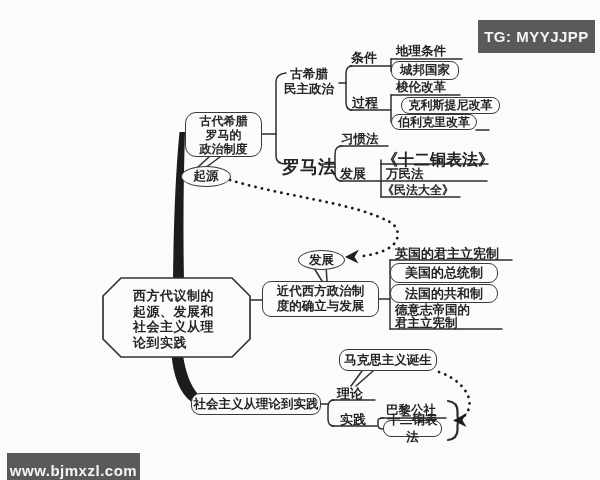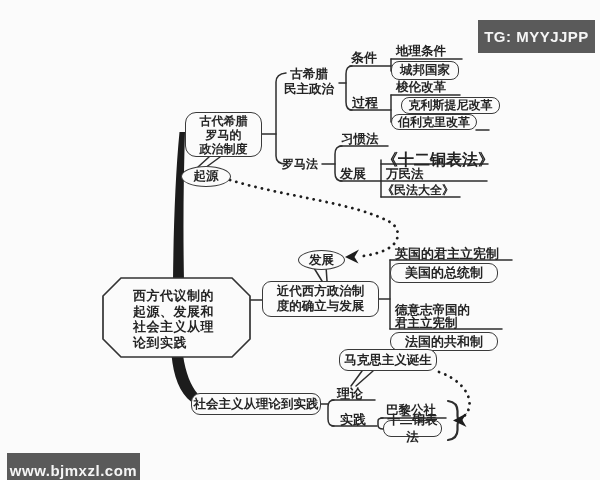--- a/index.html
+++ b/index.html
@@ -140,39 +140,39 @@
   </div>
   <div class="t" style="left:352px;top:96px;font-size:13px;">过程</div>
   <div class="t" style="left:396px;top:81px;font-size:12.5px;">梭伦改革</div>
   <div class="box" style="left:401px;top:97px;width:99px;height:17px;font-size:12px;border-radius:8px;">
     <span>克利斯提尼改革</span>
   </div>
   <div class="box" style="left:391px;top:114px;width:86px;height:16px;font-size:12px;border-radius:8px;">
     <span>伯利克里改革</span>
   </div>
 
-  <div class="t" style="left:282px;top:158px;font-size:12px;">罗马法</div>
+  <div class="t" style="left:282px;top:158px;font-size:18px;">罗马法</div>
   <div class="t" style="left:341px;top:133px;font-size:12.5px;">习惯法</div>
   <div class="t" style="left:340px;top:167px;font-size:13px;">发展</div>
   <div class="t" style="left:382px;top:152px;font-size:16px;">《十二铜表法》</div>
   <div class="t" style="left:386px;top:168px;font-size:12.5px;">万民法</div>
   <div class="t" style="left:382px;top:184px;font-size:12px;">《民法大全》</div>
 
   <div class="ellipse" style="left:298px;top:250px;width:47px;height:20px;font-size:12.5px;">
     <span>发展</span>
   </div>
   <div class="box multiline" style="left:262px;top:281px;width:117px;height:36px;font-size:12.5px;line-height:15px;">
     <span>近代西方政治制</span>
     <span>度的确立与发展</span>
   </div>
   <div class="t" style="left:395px;top:247px;font-size:13px;">英国的君主立宪制</div>
   <div class="box" style="left:390px;top:263px;width:108px;height:20px;font-size:13px;">
     <span>美国的总统制</span>
   </div>
-  <div class="box" style="left:390px;top:284px;width:108px;height:19px;font-size:13px;margin-top:48px;">
+  <div class="box" style="left:390px;top:284px;width:108px;height:19px;font-size:13px;">
     <span>法国的共和制</span>
   </div>
   <div class="t multiline" style="left:395px;top:304px;font-size:12.5px;line-height:13px;">
     <span style="display:block;">德意志帝国的</span>
     <span style="display:block;">君主立宪制</span>
   </div>
 
   <div class="box" style="left:191px;top:393px;width:130px;height:22px;font-size:12.5px;">
     <span>社会主义从理论到实践</span>
   </div>

